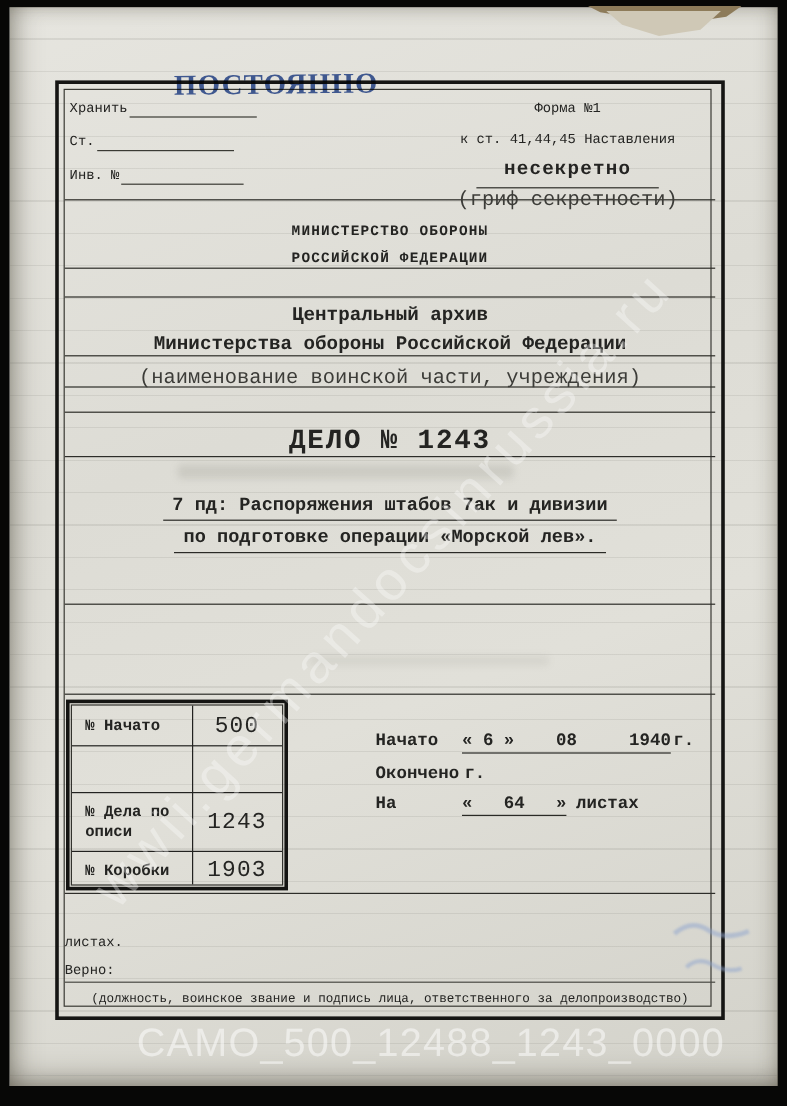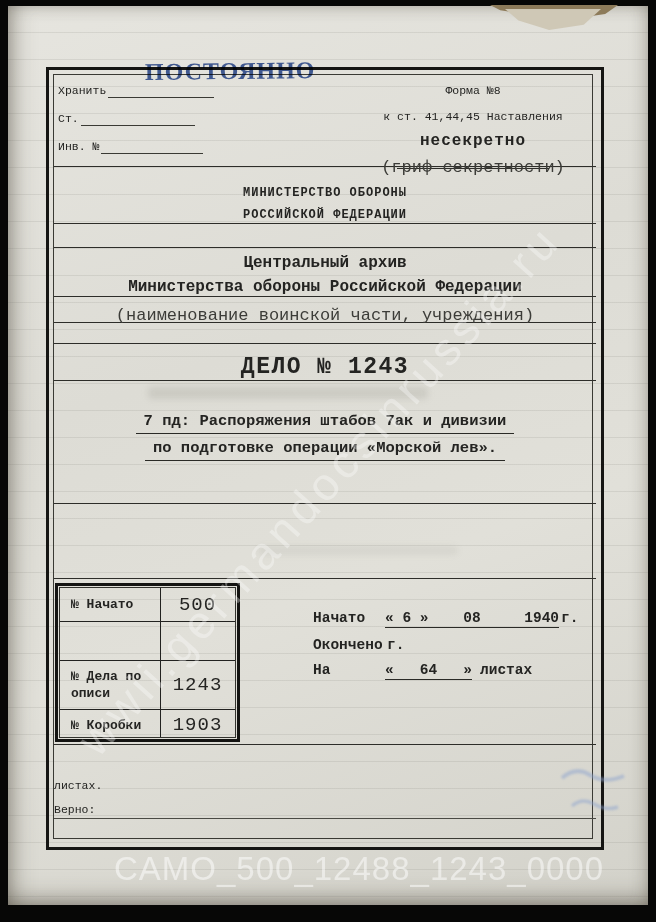--- a/index.html
+++ b/index.html
@@ -38,21 +38,21 @@
   
   .pre{white-space:pre;}
   .abs{position:absolute;}
   .centerband{position:absolute;left:44px;width:546px;text-align:center;}
   
   .field{position:absolute;display:flex;align-items:flex-end;font-size:11.5px;}
   .field .lbl{line-height:14px;}
   .blank{display:inline-block;height:13px;border-bottom:1px solid #3a3a34;margin-left:2px;}
   .hdr-right{position:absolute;left:372px;width:186px;text-align:center;font-size:11.5px;}
   .secrecy{font-size:16px;font-weight:700;letter-spacing:1px;
-           display:inline-block;width:152px;border-bottom:1.5px solid #2d2d29;padding-bottom:18px;}
+           display:inline-block;width:152px;border-bottom:1.5px solid #2d2d29;padding-bottom:6px;}
   
   .ministry{font-size:12px;font-weight:700;letter-spacing:1px;line-height:22px;}
   .arch1{font-size:16px;font-weight:700;}
   .caption{font-size:17px;color:#3c3c38;}
   .delo{font-size:23px;font-weight:700;letter-spacing:1.5px;}
   .subject{font-size:15.5px;font-weight:700;}
   .subject .u{display:inline-block;border-bottom:1.5px solid #2a2a26;padding:0 8px 3px 8px;}
   
   .reg-table{position:absolute;left:47px;top:577px;width:179px;height:153px;border:3px solid #141412;background:transparent;}
   .reg-inner{position:absolute;inset:1px;border:1px solid #33332e;}
@@ -128,21 +128,21 @@
     </div>
     <div class="field" style="left:50px;top:106px">
       <span class="lbl">Ст.</span>
       <span class="blank" style="width:114px"></span>
     </div>
     <div class="field" style="left:50px;top:134px">
       <span class="lbl">Инв. №</span>
       <span class="blank" style="width:102px"></span>
     </div>
 
-    <div class="hdr-right" style="top:78px">Форма №8</div>
+    <div class="hdr-right" style="top:78px">Форма №1</div>
     <div class="hdr-right" style="top:104px">к ст. 41,44,45 Наставления</div>
     <div class="hdr-right" style="top:126px">
       <span class="secrecy">несекретно</span>
     </div>
     <div class="hdr-right caption" style="top:152px">(гриф секретности)</div>
 
     <div class="centerband ministry" style="top:176px">МИНИСТЕРСТВО ОБОРОНЫ</div>
     <div class="centerband arch1" style="top:248px">Центральный архив</div>
 
     <div class="centerband ministry" style="top:198px">РОССИЙСКОЙ ФЕДЕРАЦИИ</div>
@@ -191,20 +191,21 @@
       </div>
       <div class="date-row">
         <span class="date-label">На</span>
         <span class="date-line pre">«   64   »</span>
         <span class="sheets-suffix">листах</span>
       </div>
     </div>
 
     <div class="abs foot" style="left:46px;top:773px">листах.</div>
     <div class="abs foot" style="left:46px;top:797px">Верно:</div>
+    <div class="centerband foot-caption" style="top:821px">(должность, воинское звание и подпись лица, ответственного за делопроизводство)</div>
 
     <div class="stamp">ПОСТОЯННО</div>
 
     <div class="smudge" style="left:140px;top:381px;width:280px;height:12px"></div>
     <div class="smudge" style="left:250px;top:540px;width:200px;height:9px;opacity:.6"></div>
 
     <svg class="scribbles" width="92" height="62">
       <path d="M6,16 q14,-12 28,-3 t34,1" stroke="#8ea4ce" stroke-width="4" fill="none"></path>
       <path d="M16,44 q10,-9 22,-2 t24,3" stroke="#8ea4ce" stroke-width="3.5" fill="none"></path>
     </svg>

